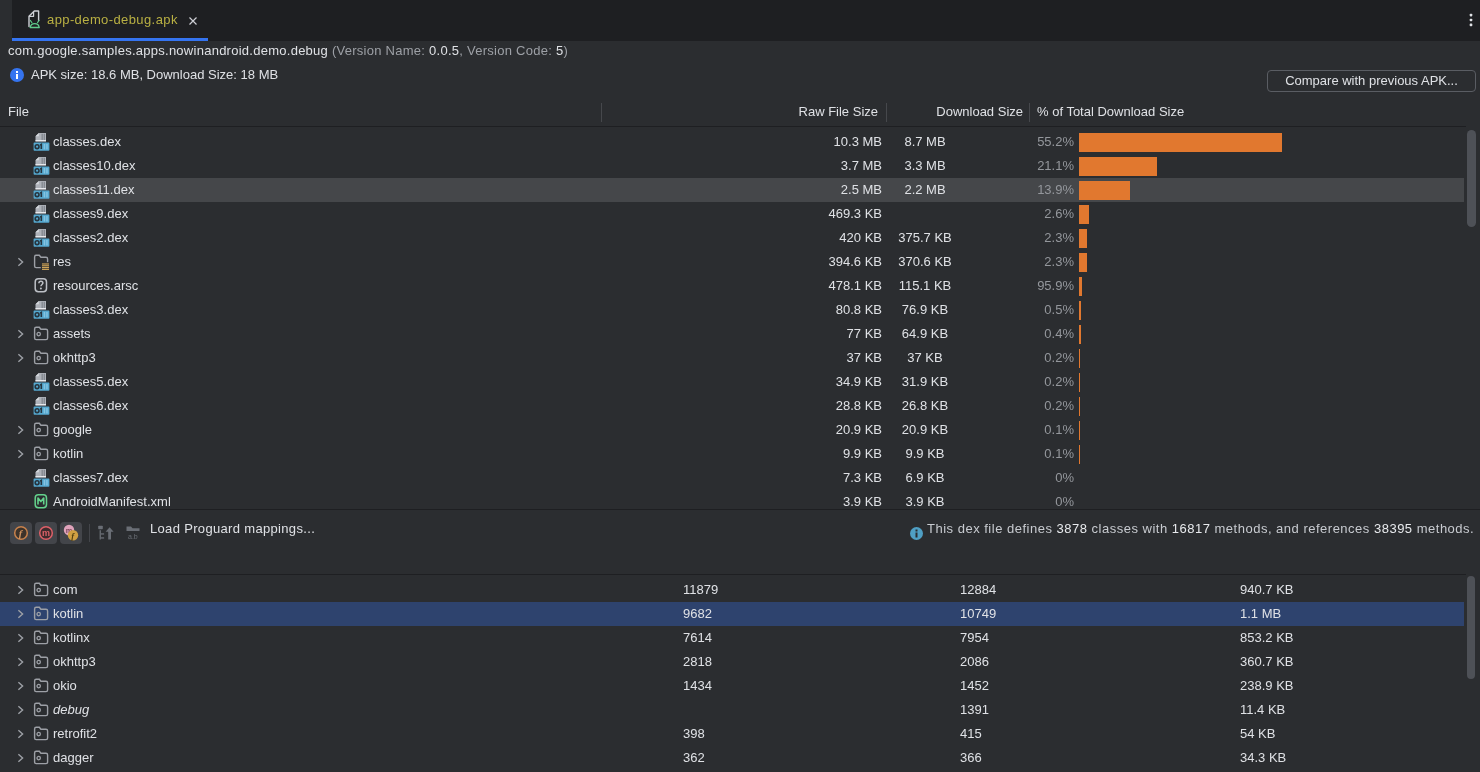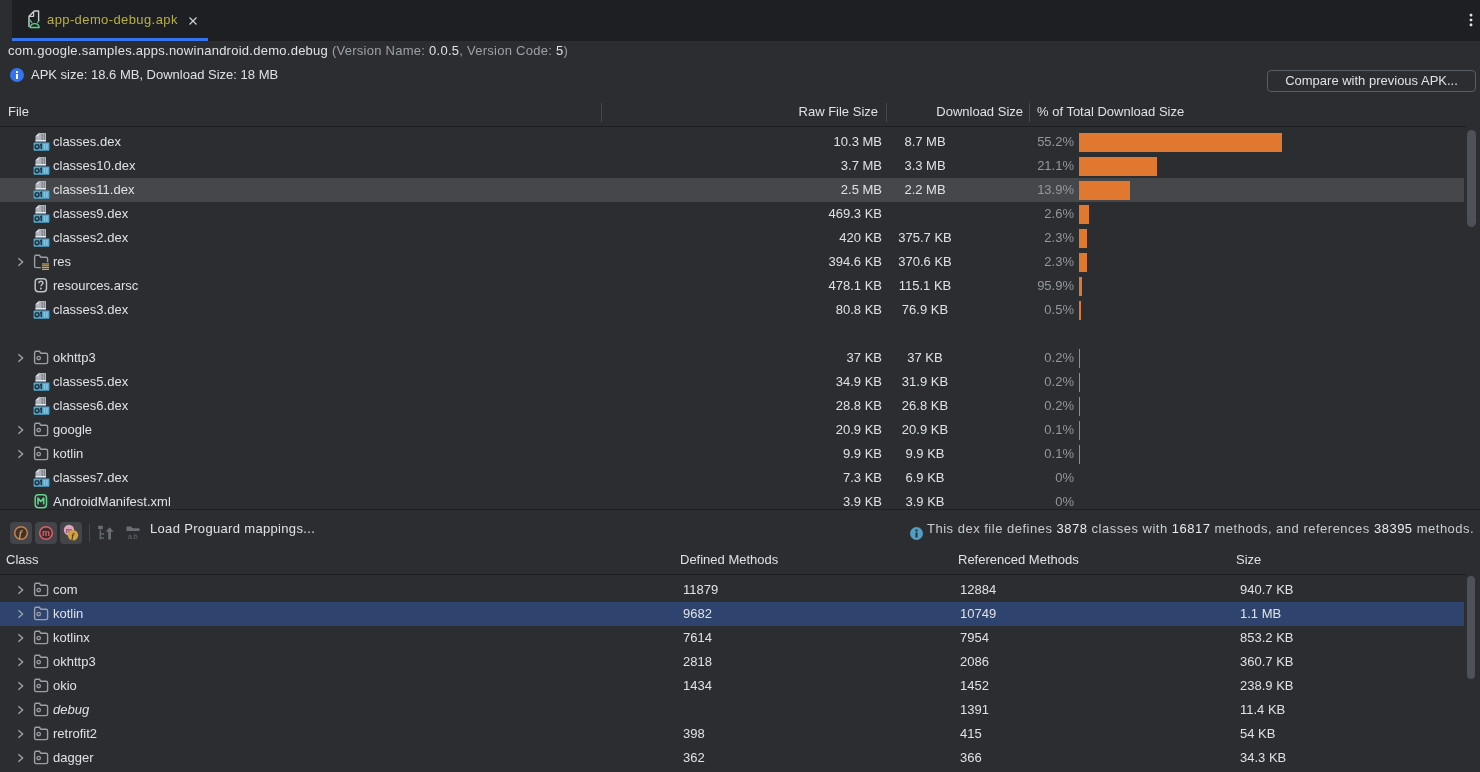--- a/index.html
+++ b/index.html
@@ -223,20 +223,34 @@
           <path d="M7.1 12.2 L8.3 11.5 V16" fill="none" stroke="#26343e" stroke-width="1.6"></path>
           <rect x="10.7" y="11" width="1.5" height="5.4" fill="#84c2e0"></rect>
           <rect x="13.2" y="11" width="1.5" height="5.4" fill="#84c2e0"></rect>
         </svg>
         <span class="nm">classes3.dex</span>
         <span class="raw">80.8 KB</span>
         <span class="dl">76.9 KB</span>
         <span class="pct">0.5%</span>
         <div class="bar" style="width:2px"></div>
       </div>
+      <div class="r" style="top:195px">
+        <svg class="ch" width="7" height="10" viewBox="0 0 7 10">
+          <path d="M1.4 1.2 L5.6 5 L1.4 8.8" fill="none" stroke="#9da0a6" stroke-width="1.4"></path>
+        </svg>
+        <svg class="ic" width="17" height="18" viewBox="0 0 17 18">
+          <path d="M1.6 3.9 C1.6 3 2.3 2.3 3.2 2.3 H6.3 L7.9 4.3 H13 C13.9 4.3 14.6 5 14.6 5.9 V13 C14.6 13.9 13.9 14.6 13 14.6 H3.2 C2.3 14.6 1.6 13.9 1.6 13 Z" fill="none" stroke="#9da0a6" stroke-width="1.4"></path>
+          <circle cx="5.7" cy="9.1" r="1.7" fill="none" stroke="#9da0a6" stroke-width="1.3"></circle>
+        </svg>
+        <span class="nm">assets</span>
+        <span class="raw">77 KB</span>
+        <span class="dl">64.9 KB</span>
+        <span class="pct">0.4%</span>
+        <div class="bar" style="width:2px"></div>
+      </div>
       <div class="r" style="top:219px">
         <svg class="ch" width="7" height="10" viewBox="0 0 7 10">
           <path d="M1.4 1.2 L5.6 5 L1.4 8.8" fill="none" stroke="#9da0a6" stroke-width="1.4"></path>
         </svg>
         <svg class="ic" width="17" height="18" viewBox="0 0 17 18">
           <path d="M1.6 3.9 C1.6 3 2.3 2.3 3.2 2.3 H6.3 L7.9 4.3 H13 C13.9 4.3 14.6 5 14.6 5.9 V13 C14.6 13.9 13.9 14.6 13 14.6 H3.2 C2.3 14.6 1.6 13.9 1.6 13 Z" fill="none" stroke="#9da0a6" stroke-width="1.4"></path>
           <circle cx="5.7" cy="9.1" r="1.7" fill="none" stroke="#9da0a6" stroke-width="1.3"></circle>
         </svg>
         <span class="nm">okhttp3</span>
         <span class="raw">37 KB</span>
@@ -345,26 +359,20 @@
   <div class="tbtn" style="left:35px"></div>
   <div class="tbtn" style="left:60px"></div>
   <div id="tsep"></div>
   <div id="lpm">Load Proguard mappings...</div>
   <svg class="abs" style="left:910px;top:17px" width="13" height="13" viewBox="0 0 13 13">
         <circle cx="6.5" cy="6.5" r="6.5" fill="#4f9fc4"></circle>
         <rect x="5.5" y="2.5" width="2" height="2" fill="#2b2d30"></rect>
         <rect x="5.5" y="5.5" width="2" height="5" fill="#2b2d30"></rect>
       </svg>
   <div id="dexinfo">This dex file defines <b>3878</b> classes with <b>16817</b> methods, and references <b>38395</b> methods.</div>
-</div>
-<div id="th2">
-  <span class="h" style="left:6px">Class</span>
-  <span class="h" style="left:680px">Defined Methods</span>
-  <span class="h" style="left:958px">Referenced Methods</span>
-  <span class="h" style="left:1236px">Size</span>
 </div>
 <div id="t2">
       <div class="r2" style="top:3px">
         <svg class="ch" width="7" height="10" viewBox="0 0 7 10">
           <path d="M1.4 1.2 L5.6 5 L1.4 8.8" fill="none" stroke="#9da0a6" stroke-width="1.4"></path>
         </svg>
         <svg class="ic" width="17" height="18" viewBox="0 0 17 18">
           <path d="M1.6 3.9 C1.6 3 2.3 2.3 3.2 2.3 H6.3 L7.9 4.3 H13 C13.9 4.3 14.6 5 14.6 5.9 V13 C14.6 13.9 13.9 14.6 13 14.6 H3.2 C2.3 14.6 1.6 13.9 1.6 13 Z" fill="none" stroke="#9da0a6" stroke-width="1.4"></path>
           <circle cx="5.7" cy="9.1" r="1.7" fill="none" stroke="#9da0a6" stroke-width="1.3"></circle>
         </svg>

